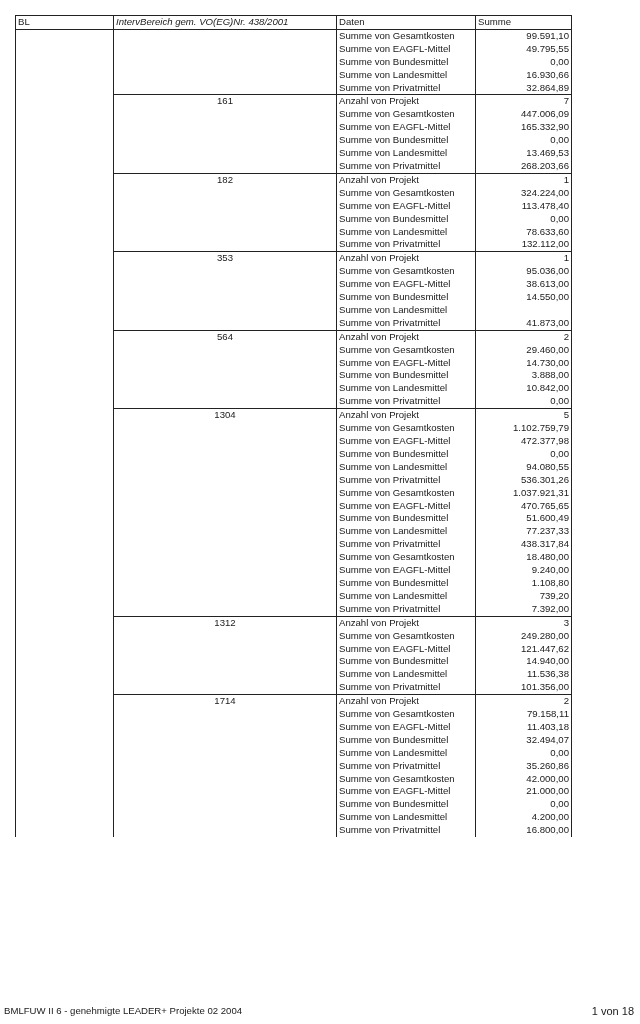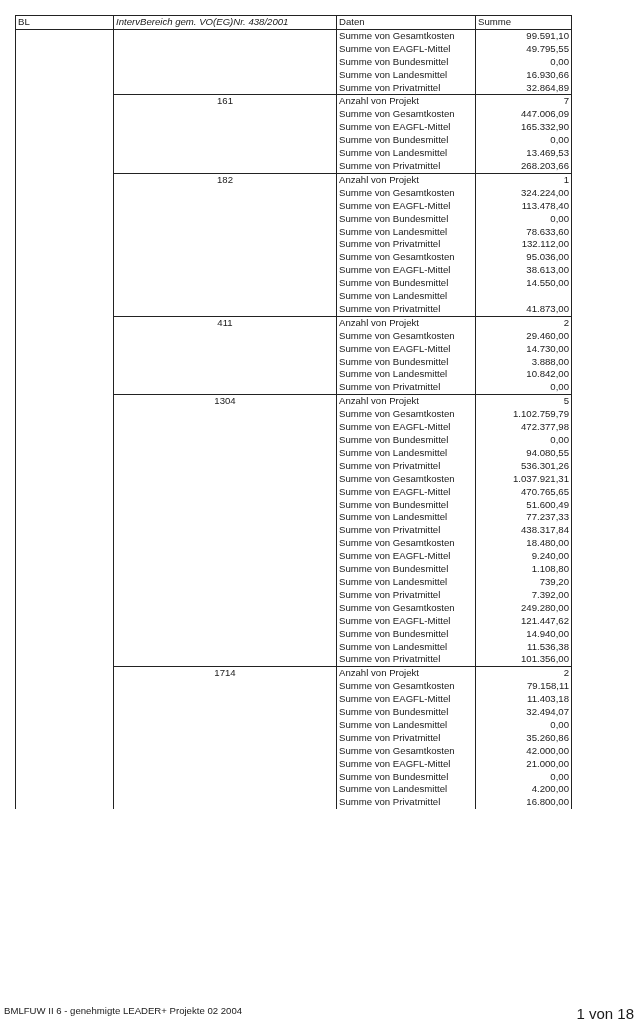--- a/index.html
+++ b/index.html
@@ -25,21 +25,21 @@
   td.area { text-align: center; border-right: 1.3px solid #222; }
   tr.first td.area { border-top: 1.3px solid #222; }
   tr.first td.dat, tr.first td.sum { border-top: 1.3px solid #222; }
   td.dat { border-right: 1.3px solid #222; }
   td.sum { text-align: right; border-right: 1.3px solid #222; }
   tr.group-0 td.area { border-top: none; }
   .footer-left {
     position: absolute; left: 4px; top: 1005px; font-size: 9.6px;
   }
   .footer-right {
-    position: absolute; right: 6px; top: 1005px; font-size: 15px;
+    position: absolute; right: 6px; top: 1005px; font-size: 11px;
   }
 </style>
 </head>
 <body>
 
 <div class="sheet">
   <table>
     <colgroup>
         <col class="c1">
         <col class="c2">
@@ -150,20 +150,26 @@
           <td class="area"></td>
           <td class="dat">Summe von Landesmittel</td>
           <td class="sum">78.633,60</td>
         </tr>
         <tr class="">
           <td class="bl"></td>
           <td class="area"></td>
           <td class="dat">Summe von Privatmittel</td>
           <td class="sum">132.112,00</td>
         </tr>
+        <tr class="first ">
+          <td class="bl"></td>
+          <td class="area">353</td>
+          <td class="dat">Anzahl von Projekt</td>
+          <td class="sum">1</td>
+        </tr>
         <tr class="">
           <td class="bl"></td>
           <td class="area"></td>
           <td class="dat">Summe von  Gesamtkosten</td>
           <td class="sum">95.036,00</td>
         </tr>
         <tr class="">
           <td class="bl"></td>
           <td class="area"></td>
           <td class="dat">Summe von EAGFL-Mittel</td>
@@ -182,21 +188,21 @@
           <td class="sum"></td>
         </tr>
         <tr class="">
           <td class="bl"></td>
           <td class="area"></td>
           <td class="dat">Summe von Privatmittel</td>
           <td class="sum">41.873,00</td>
         </tr>
         <tr class="first ">
           <td class="bl"></td>
-          <td class="area">411</td>
+          <td class="area">564</td>
           <td class="dat">Anzahl von Projekt</td>
           <td class="sum">2</td>
         </tr>
         <tr class="">
           <td class="bl"></td>
           <td class="area"></td>
           <td class="dat">Summe von  Gesamtkosten</td>
           <td class="sum">29.460,00</td>
         </tr>
         <tr class="">
@@ -311,20 +317,26 @@
           <td class="bl"></td>
           <td class="area"></td>
           <td class="dat">Summe von Landesmittel</td>
           <td class="sum">739,20</td>
         </tr>
         <tr class="">
           <td class="bl"></td>
           <td class="area"></td>
           <td class="dat">Summe von Privatmittel</td>
           <td class="sum">7.392,00</td>
+        </tr>
+        <tr class="first ">
+          <td class="bl"></td>
+          <td class="area">1312</td>
+          <td class="dat">Anzahl von Projekt</td>
+          <td class="sum">3</td>
         </tr>
         <tr class="">
           <td class="bl"></td>
           <td class="area"></td>
           <td class="dat">Summe von  Gesamtkosten</td>
           <td class="sum">249.280,00</td>
         </tr>
         <tr class="">
           <td class="bl"></td>
           <td class="area"></td>

